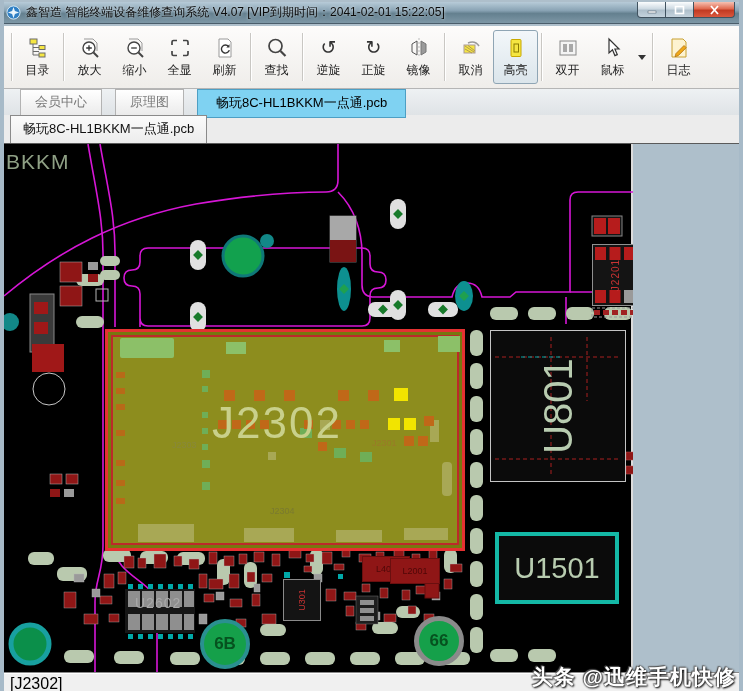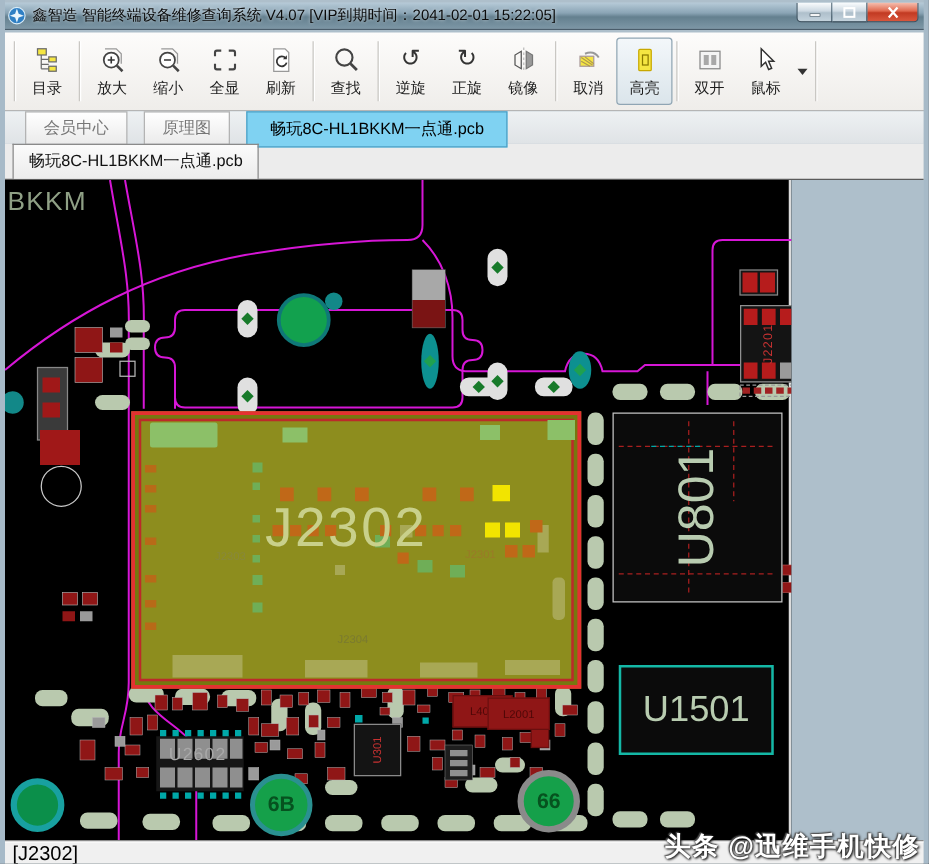--- a/index.html
+++ b/index.html
@@ -79,21 +79,21 @@
   .j-sub.right{ left:264px; top:106px; color:#9a7a28; }
   .j-sub.bottom{ left:162px; top:174px; color:#7a7a30; }
   .u801{
     position:absolute; left:486px; top:186px; width:136px; height:152px;
     background:#0b0b0b; border:1px solid #c4c4c4;
   }
   .u801-label{ position:absolute; top:50%; left:50%; transform:translate(-50%,-50%) rotate(-90deg);
     font-size:40px; color:#b8ccb0; }
   .u1501{
     position:absolute; left:491px; top:388px; width:124px; height:72px;
-    background:#0b0b0b; border:2px solid #14b8a6;
+    background:#0b0b0b; border:4px solid #14b8a6;
     display:flex; align-items:center; justify-content:center;
   }
   .u1501-label{ font-size:29px; color:#b8ccb0; }
   .j2201{
     position:absolute; left:588px; top:100px; width:46px; height:62px;
     background:#141414; border:1px solid #909090;
   }
   .j2201-label{ position:absolute; top:50%; left:50%; transform:translate(-50%,-50%) rotate(-90deg);
     font-size:10px; color:#c83232; letter-spacing:1px; }
   .u2602-label{ position:absolute; left:131px; top:451px; font-size:14px; color:#a9a9a9; z-index:3; letter-spacing:1px;}
@@ -295,20 +295,29 @@
           </svg>
       </span>
       <span>鼠标</span>
     </div>
     <div class="tb-drop">
       <span class="caret"></span>
     </div>
 
     <div class="tb-sep"></div>
 
+    <div class="tb-btn">
+      <span class="tb-ico">
+        <svg viewBox="0 0 22 22">
+            <path d="M4 2h11l3 3v15H4z" fill="#fdf3d0" stroke="#c8a030"></path>
+            <path d="M8 16.5l8-8 2.2 2.2-8 8-3.2 1z" fill="#f0a818" stroke="#b07010" stroke-width="0.8"></path>
+          </svg>
+      </span>
+      <span>日志</span>
+    </div>
 
   </div>
 
   <div class="tabrow1">
     <div class="tab1">会员中心</div>
     <div class="tab1">原理图</div>
     <div class="tab1 active">畅玩8C-HL1BKKM一点通.pcb</div>
   </div>
 
   <div class="tabrow2">

